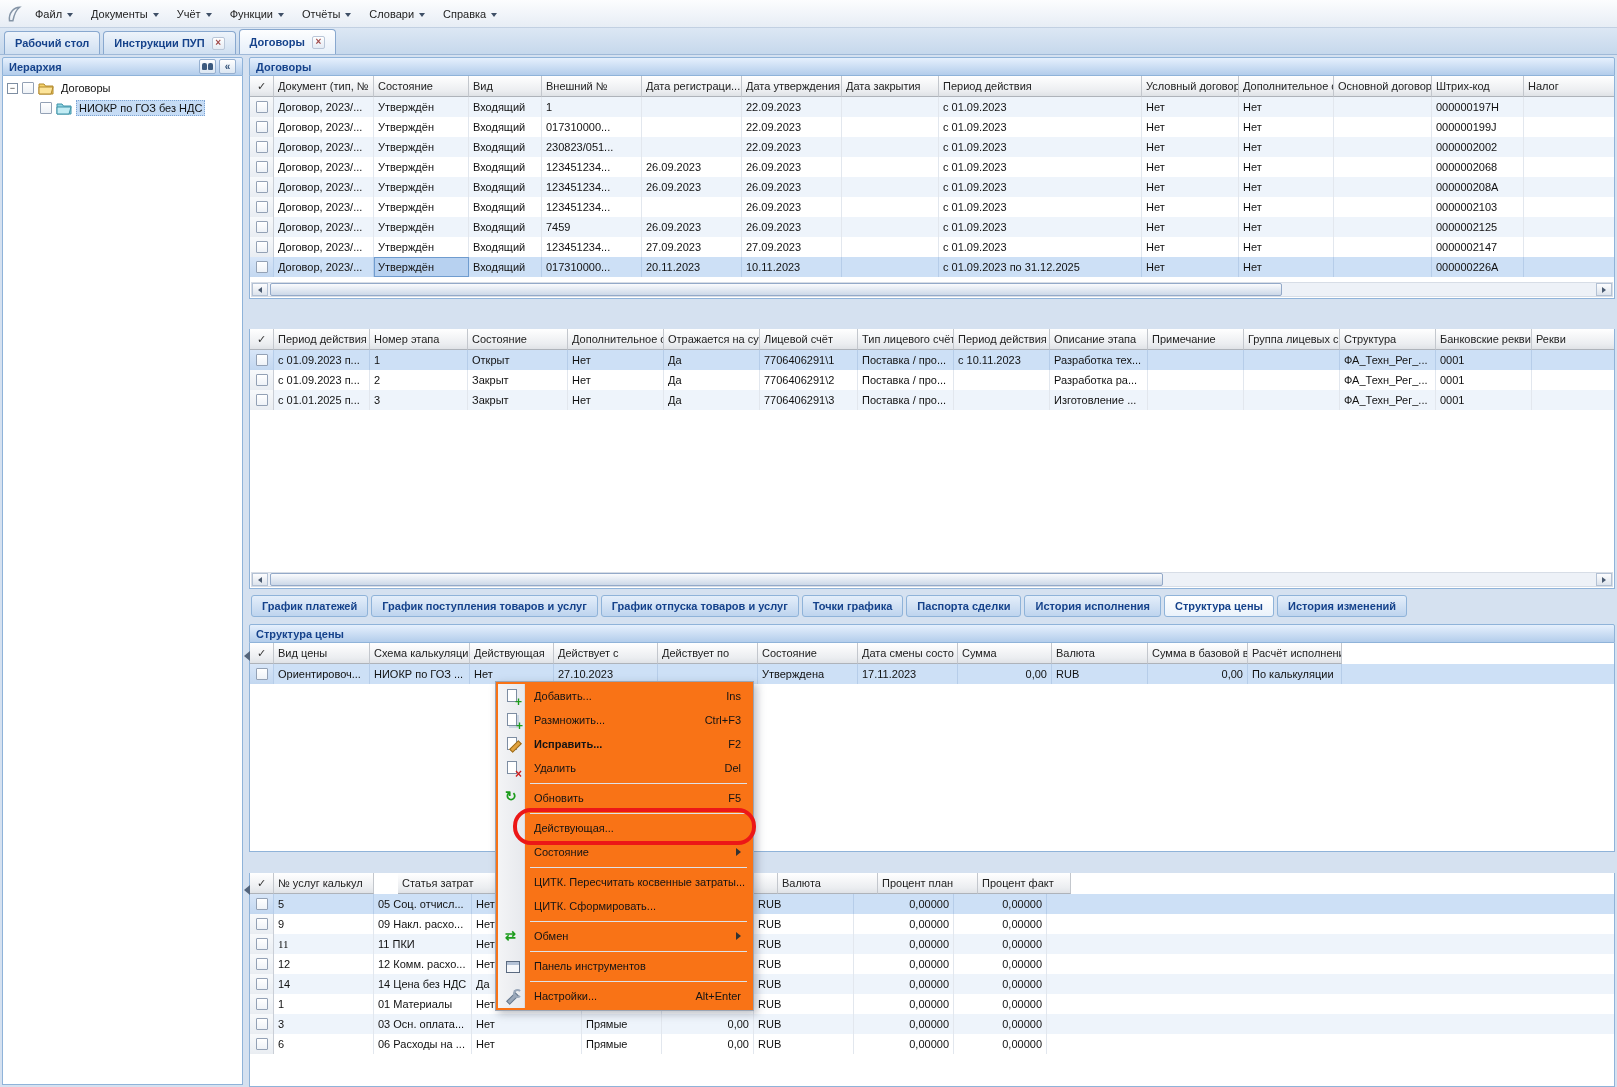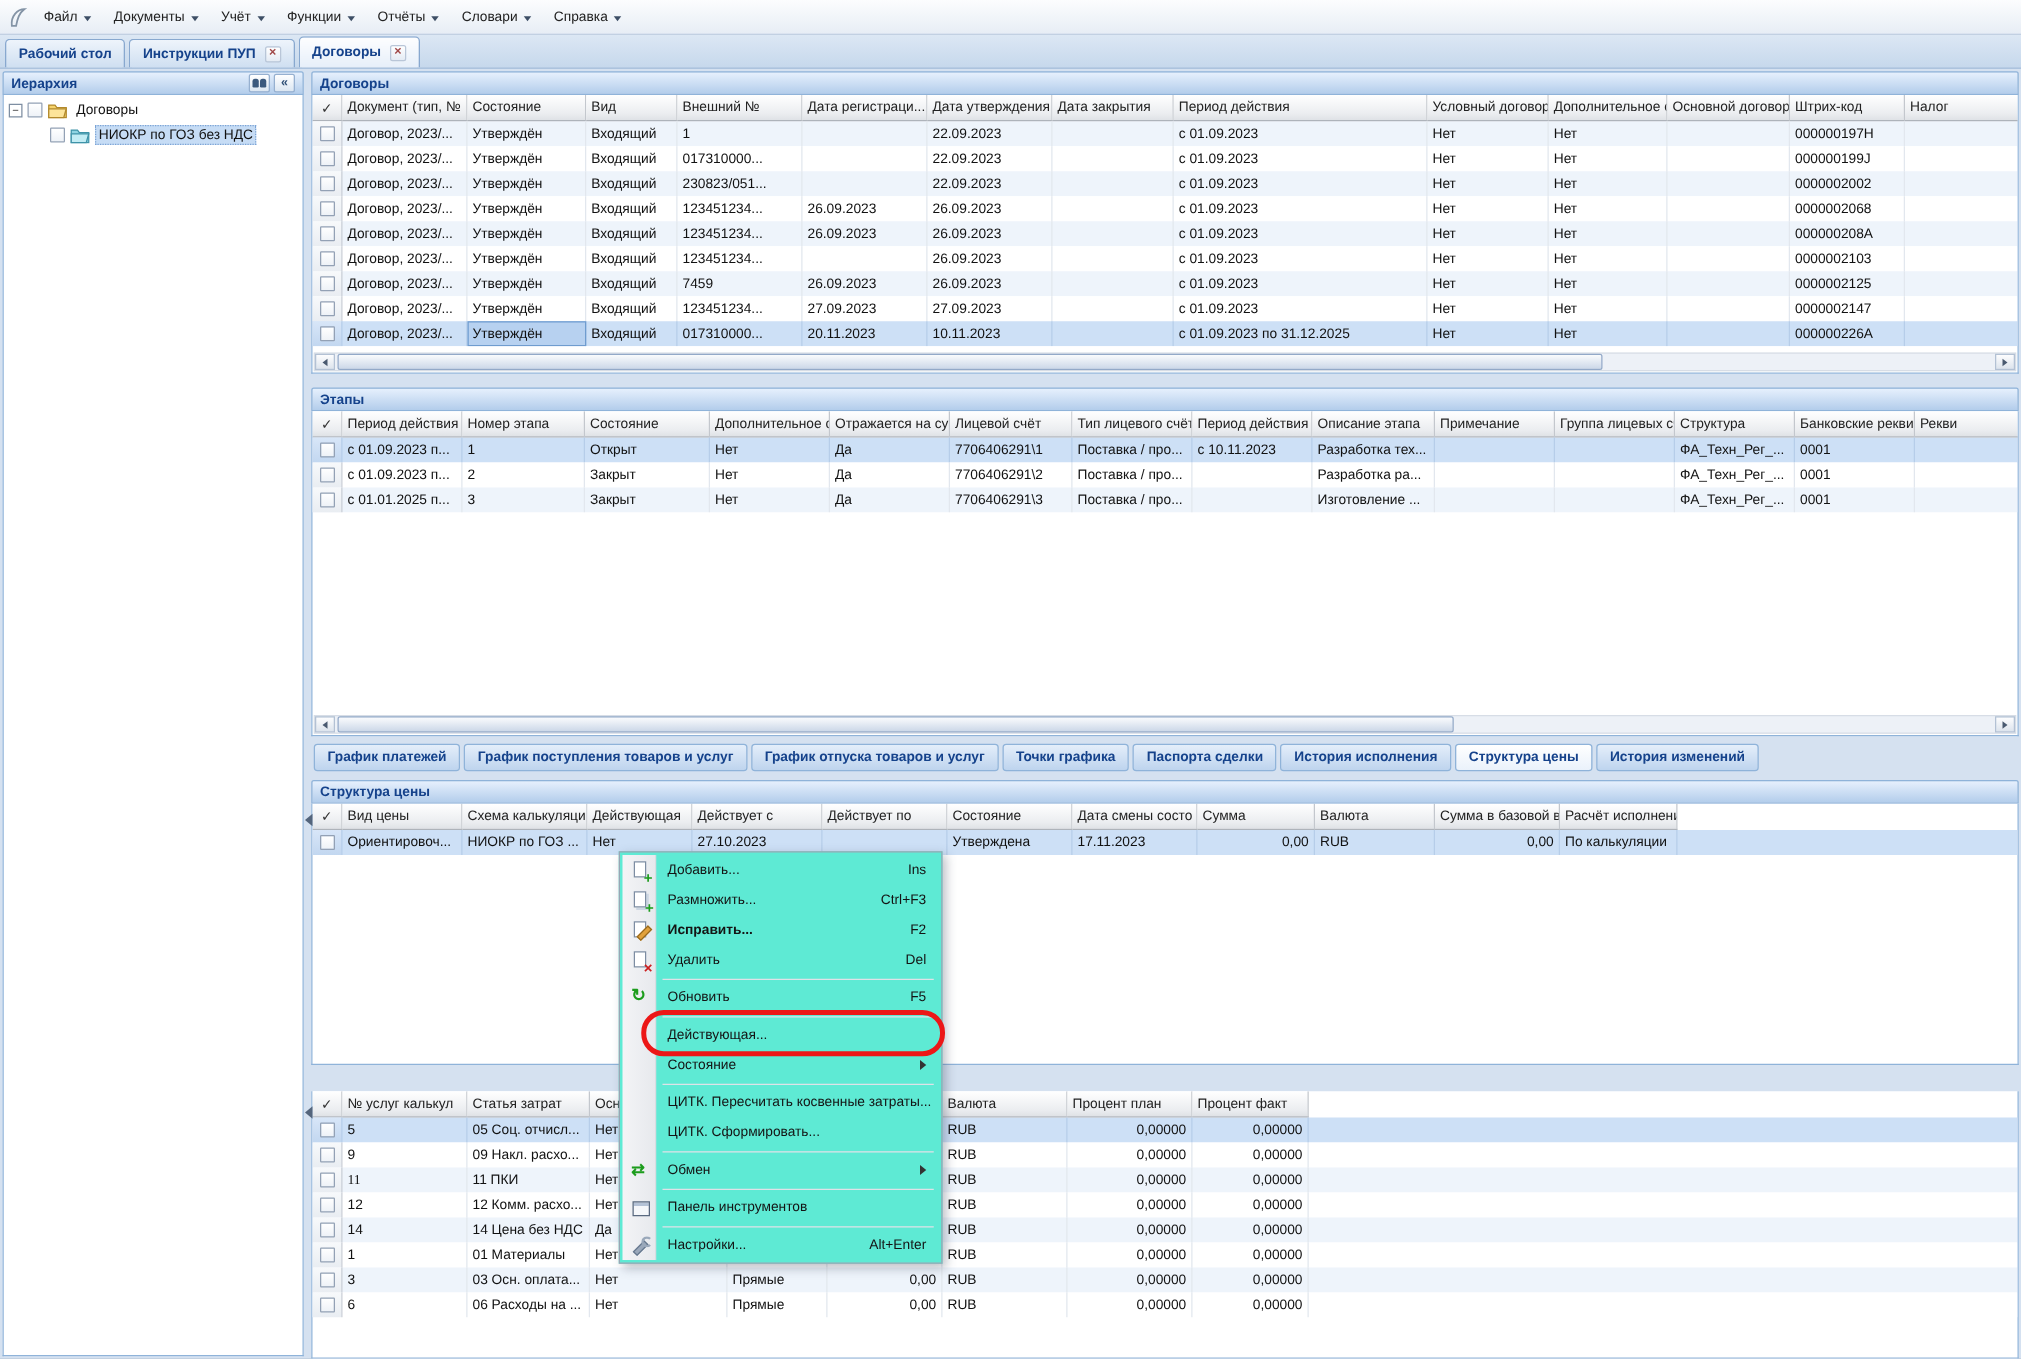--- a/index.html
+++ b/index.html
@@ -65,21 +65,21 @@
 .tri-r{border-top:3px solid transparent;border-bottom:3px solid transparent;border-left:4px solid #4a5a70}
 
 
 .subtabs{position:absolute;left:251px;top:595px;height:23px;display:flex;gap:3px}
 .subtab{display:flex;align-items:center;height:22px;padding:0 10px;border:1px solid #8fb3d9;border-radius:3px;background:linear-gradient(#e4eefa,#bed4ee);color:#15428b;font-weight:bold;white-space:nowrap}
 .subtab.active{background:linear-gradient(#ffffff,#eaf2fb)}
 
 .edge-arrow{position:absolute;width:0;height:0;border-top:5px solid transparent;border-bottom:5px solid transparent;border-right:6px solid #54657c}
 
 
-.ctx{position:absolute;left:495px;top:681px;width:259px;background:#5eead4;border:1px solid #9aa5b4;box-shadow:3px 3px 8px rgba(60,70,90,.35);padding:2px;z-index:10}
+.ctx{position:absolute;left:495px;top:681px;width:259px;background:#f97316;border:1px solid #9aa5b4;box-shadow:3px 3px 8px rgba(60,70,90,.35);padding:2px;z-index:10}
 .ctx::before{content:"";position:absolute;left:2px;top:2px;bottom:2px;width:26px;background:linear-gradient(90deg,#f3f4f6,#e7e9ed);border-right:1px solid #d9dce1}
 .ctx-item{position:relative;height:24px;display:flex;align-items:center;padding:0 10px 0 36px;white-space:nowrap;color:#141414}
 .ctx-item.bold .ctx-label{font-weight:bold}
 .ctx-sc{margin-left:auto;padding-left:18px;color:#141414}
 .ctx-sub{margin-left:auto;width:0;height:0;border-top:4px solid transparent;border-bottom:4px solid transparent;border-left:5px solid #333}
 .ctx-sep{height:6px;position:relative}
 .ctx-sep::before{content:"";position:absolute;left:32px;right:4px;top:3px;border-top:1px solid #dfe2e7}
 
 
 .mi{position:absolute;left:6px;top:4px;width:16px;height:16px}
@@ -383,23 +383,20 @@
           </span>
         <span class="hs-thumb" style="left:18px;width:1012px"></span>
         <span class="hs-btn hs-right">
             <span class="tri tri-r"></span>
           </span>
       </div>
     </div>
   </div>
 
   <div class="panel" style="left:249px;top:310px;width:1366px;height:279px">
-    <div class="panel-header">
-        <span class="ph-title">Этапы</span>
-      </div>
     <div class="panel-body">
       <div class="grid">
           <div class="grid-header">
             <div class="gh-cell check" style="width: 24px;">✓</div>
             <div class="gh-cell" style="width: 96px;">Период действия</div>
             <div class="gh-cell" style="width: 98px;">Номер этапа</div>
             <div class="gh-cell" style="width: 100px;">Состояние</div>
             <div class="gh-cell" style="width: 96px;">Дополнительное с</div>
             <div class="gh-cell" style="width: 96px;">Отражается на сум</div>
             <div class="gh-cell" style="width: 98px;">Лицевой счёт</div>
@@ -532,21 +529,21 @@
         </div>
     </div>
   </div>
 
   <div class="panel" style="left:249px;top:854px;width:1366px;height:233px">
     <div class="panel-body">
       <div class="grid">
           <div class="grid-header">
             <div class="gh-cell check" style="width: 24px;">✓</div>
             <div class="gh-cell" style="width: 100px;">№ услуг калькул</div>
-            <div class="gh-cell" style="width: 98px;">Статья затрат</div>
+            <div class="gh-cell" style="width: 98px; margin-left: 24px;">Статья затрат</div>
             <div class="gh-cell" style="width: 110px;">Осно...</div>
             <div class="gh-cell" style="width: 80px;"></div>
             <div class="gh-cell" style="width: 92px;"></div>
             <div class="gh-cell" style="width: 100px;">Валюта</div>
             <div class="gh-cell" style="width: 100px;">Процент план</div>
             <div class="gh-cell" style="width: 93px;">Процент факт</div>
           </div>
           <div class="grid-row selected">
             <div class="g-cell check" style="width: 24px;">
               <div class="cb"></div>

